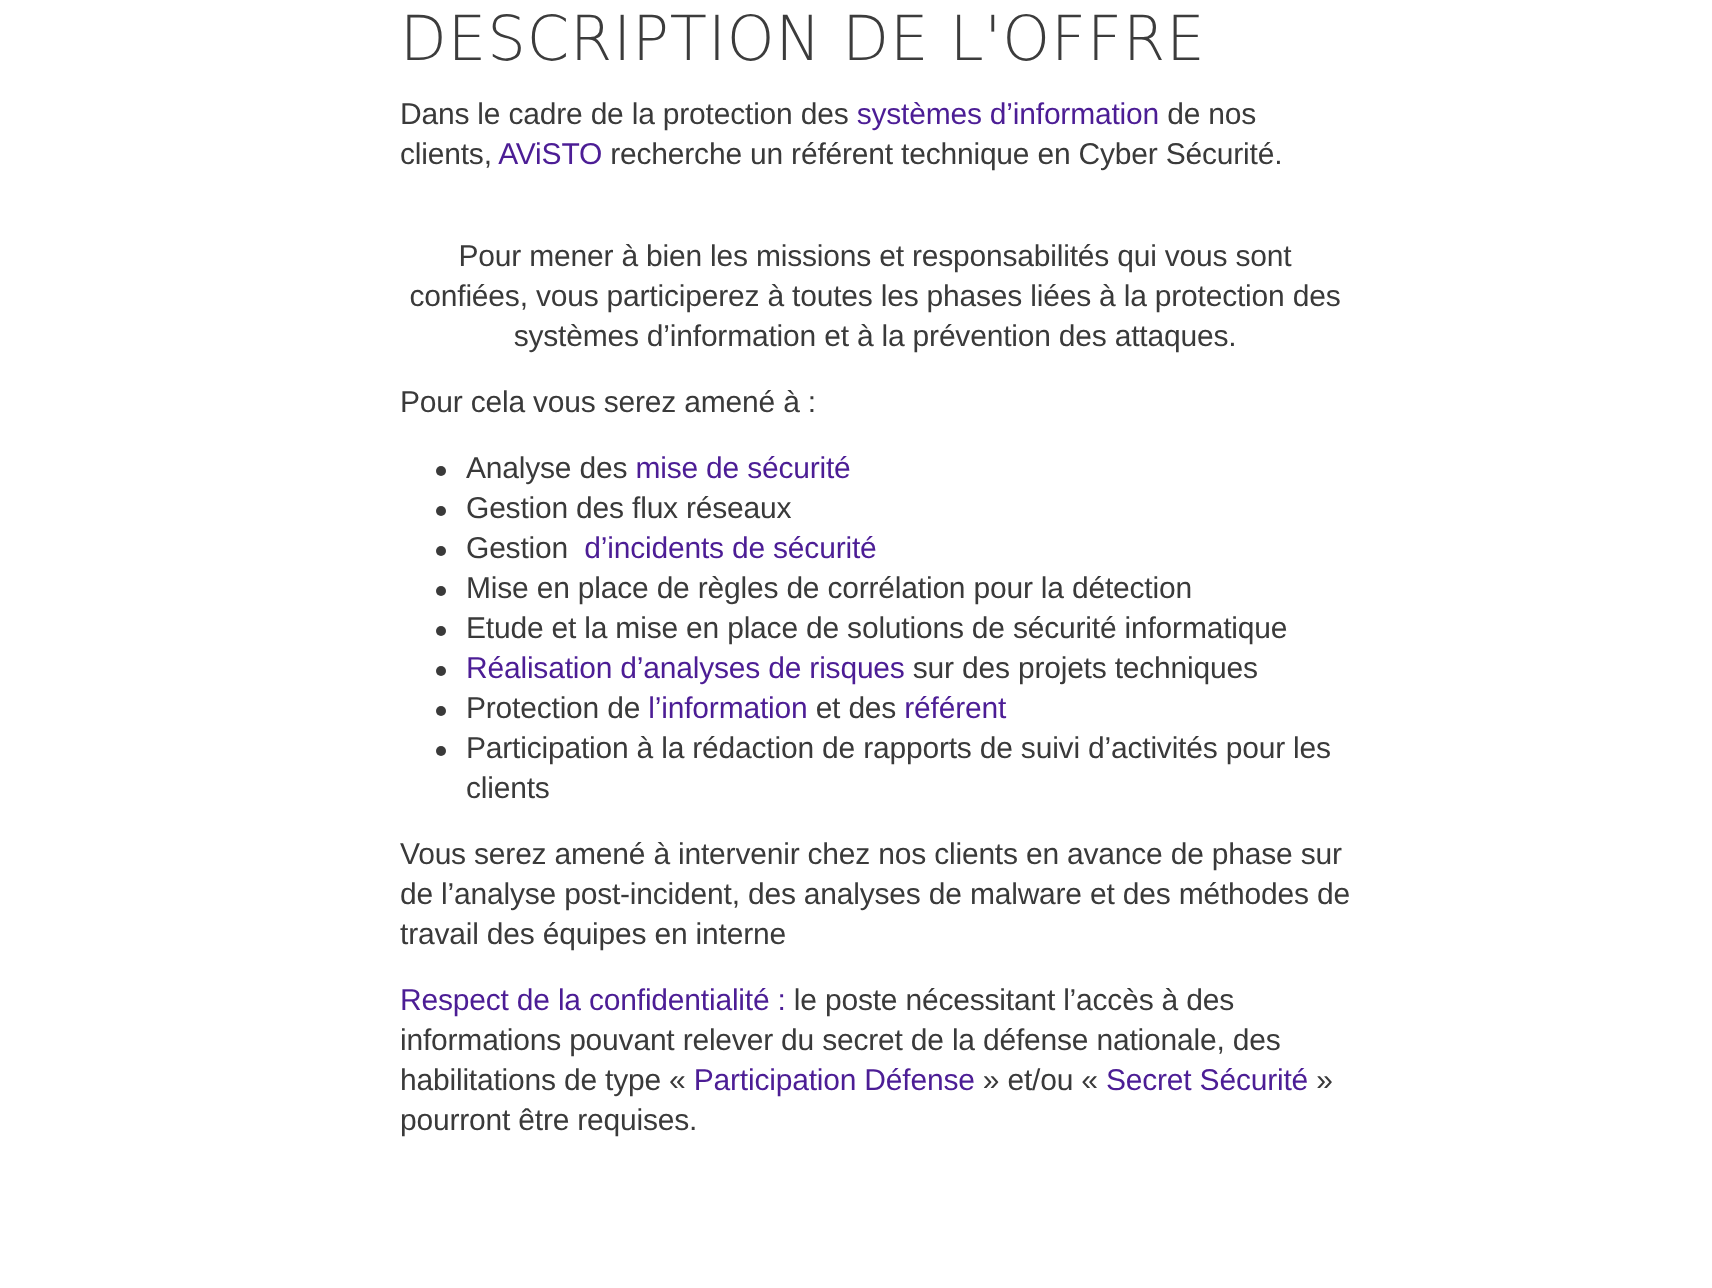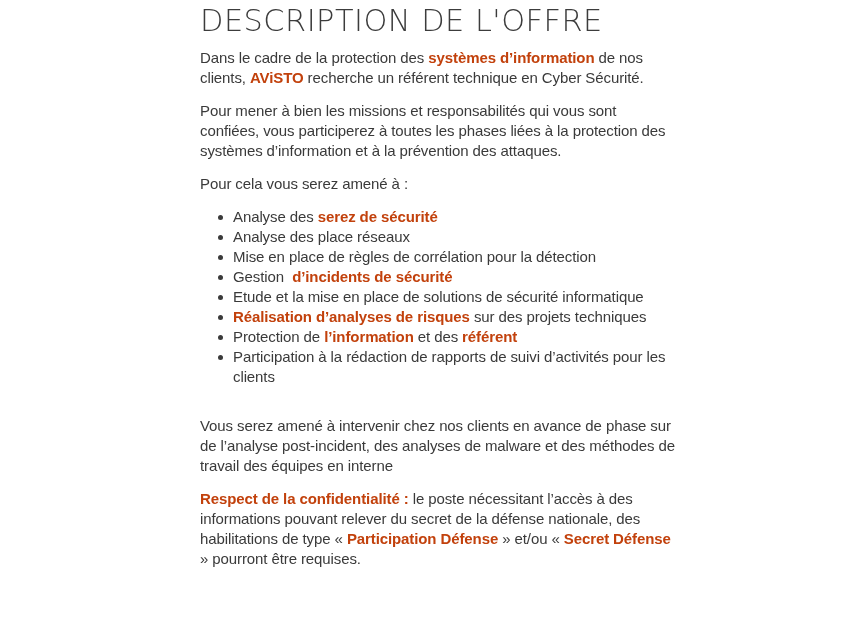--- a/index.html
+++ b/index.html
@@ -35,66 +35,66 @@
     }
     p, li {
       font-size: 15px;
       line-height: 20px;
       letter-spacing: -0.1px;
     }
     p {
       margin: 0;
     }
     .p1 { margin-top: 10px; }
-    .p2 { margin-top: 13px; }
+    .p2 { margin-top: 31px; text-align: center; }
     .p3 { margin-top: 13px; }
     ul.missions {
       margin: 13px 0 0 0;
       padding: 0 0 0 33px;
       list-style: none;
     }
     ul.missions li {
       position: relative;
       padding-left: 0;
     }
     ul.missions li .bullet {
       position: absolute;
       left: -15px;
       top: 8px;
       width: 5px;
       height: 5px;
       border-radius: 50%;
       background: #3a3a3a;
     }
-    .p4 { margin-top: 29px; }
+    .p4 { margin-top: 13px; }
     .p5 { margin-top: 13px; }
     b, .b {
-      font-weight: bold;
-      color: #c2410c;
+      font-weight: normal;
+      color: #4c1d95;
     }
   </style>
 </head>
 <body>
 
 <div class="content">
   <h2 class="title">DESCRIPTION DE L'OFFRE</h2>
 
   <p class="p1"><span>Dans le cadre de la  protection des </span><b>systèmes d’information</b><span> de nos clients, </span><b>AViSTO</b><span> recherche un référent technique en Cyber Sécurité.</span></p>
 
   <p class="p2">Pour mener à bien les missions et responsabilités qui vous sont confiées, vous participerez à toutes les phases liées à la protection des systèmes d’information et à la prévention des attaques.</p>
 
   <p class="p3">Pour cela vous serez amené à :</p>
 
   <ul class="missions">
-    <li><span class="bullet"></span><span>Analyse des </span><b>serez de sécurité</b></li>
-    <li><span class="bullet"></span><span>Analyse des place réseaux</span></li>
+    <li><span class="bullet"></span><span>Analyse des </span><b>mise de sécurité</b></li>
+    <li><span class="bullet"></span><span>Gestion des flux réseaux</span></li>
+    <li><span class="bullet"></span><span style="white-space:pre">Gestion  </span><b>d’incidents de sécurité</b></li>
     <li><span class="bullet"></span><span>Mise en place de règles de corrélation pour la détection</span></li>
-    <li><span class="bullet"></span><span style="white-space:pre">Gestion  </span><b>d’incidents de sécurité</b></li>
     <li><span class="bullet"></span><span>Etude et la mise en place de solutions de sécurité informatique</span></li>
     <li><span class="bullet"></span><b>Réalisation d’analyses de risques</b><span> sur des projets techniques</span></li>
     <li><span class="bullet"></span><span>Protection de </span><b>l’information</b><span> et des </span><b>référent</b></li>
     <li><span class="bullet"></span><span>Participation à la rédaction de rapports de suivi d’activités pour les clients</span></li>
   </ul>
 
   <p class="p4">Vous serez amené à intervenir chez nos clients en avance de phase sur de l’analyse post-incident, des analyses de malware et des méthodes de travail des équipes en interne</p>
 
-  <p class="p5"><b>Respect de la confidentialité :</b><span> le poste nécessitant l’accès à des informations pouvant relever du secret de la défense nationale, des habilitations de type « </span><b>Participation Défense</b><span> » et/ou « </span><b>Secret Défense</b><span> » pourront être requises.</span></p>
+  <p class="p5"><b>Respect de la confidentialité :</b><span> le poste nécessitant l’accès à des informations pouvant relever du secret de la défense nationale, des habilitations de type « </span><b>Participation Défense</b><span> » et/ou « </span><b>Secret Sécurité</b><span> » pourront être requises.</span></p>
 </div>
 
 </body></html>

